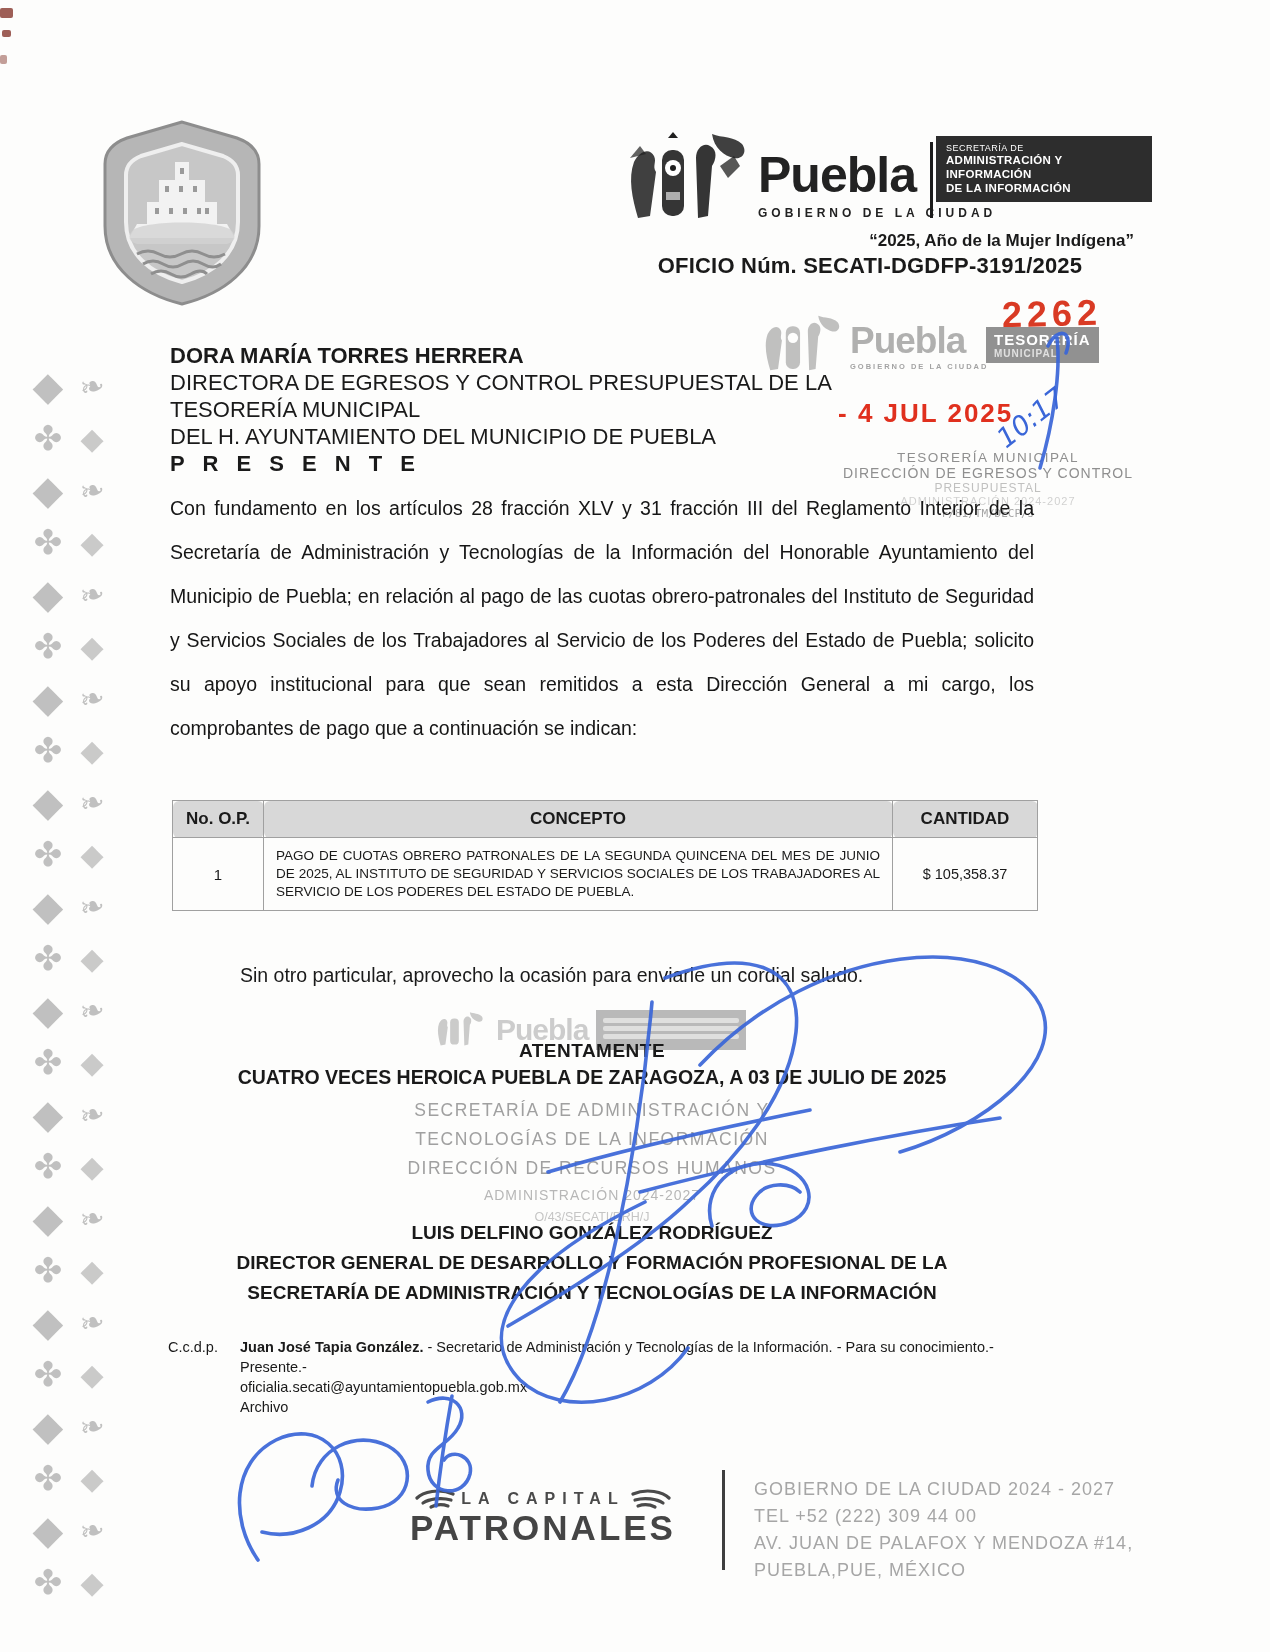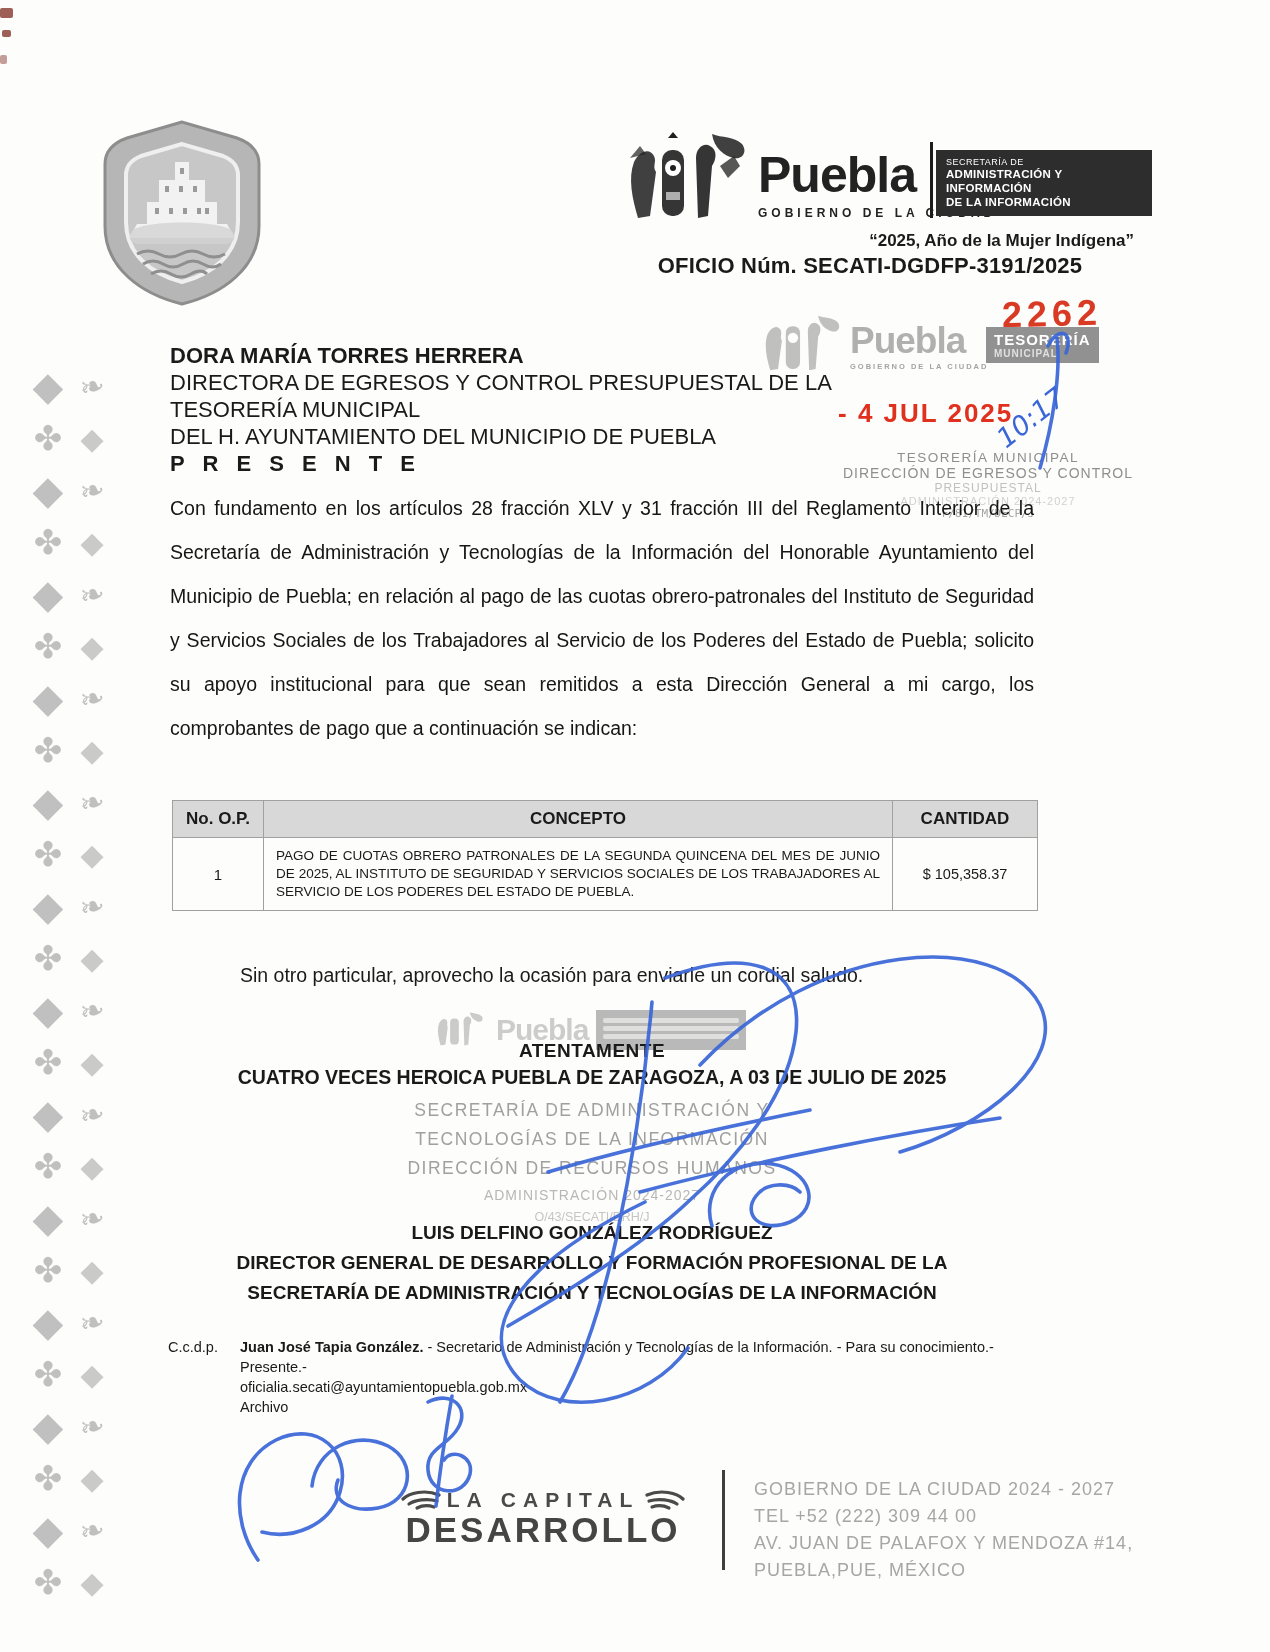--- a/index.html
+++ b/index.html
@@ -42,42 +42,42 @@
   .hand-time{font-family:"DejaVu Sans",sans-serif;font-style:italic;font-size:27px;color:#3a66d8;transform:rotate(-38deg);}
 
   .addr{font-size:22px;line-height:27px;}
   .addr .nm{font-weight:700;}
   .addr .pres{font-weight:700;letter-spacing:6px;}
 
   .bodytxt{width:864px;font-size:19.5px;line-height:44px;text-align:justify;color:#161616;}
 
   table.optable{border-collapse:collapse;width:866px;}
   table.optable th,table.optable td{border:1.5px solid #a0a0a0;}
-  table.optable th{background:#d8d8d8;font-size:17px;font-weight:700;padding:8px 6px;}
+  table.optable th{background:#d8d8d8;font-size:17px;font-weight:700;padding:8px 6px;border-radius:6px;}
   th.c-no{width:78px;}
   th.c-cant{width:132px;}
   td.c-no{font-size:15px;text-align:center;}
   td.c-conc{font-size:13.5px;text-align:justify;padding:9px 12px;line-height:18px;}
   td.c-cant{font-size:14.5px;text-align:center;}
 
   .farewell{font-size:19.5px;}
   .center-col{text-align:center;}
   .atent{font-weight:700;font-size:19px;letter-spacing:.5px;}
   .dateline{font-weight:700;font-size:19.5px;}
   .gstamp{color:#a0a0a0;}
   .gstamp .g1{font-size:17.5px;letter-spacing:1.5px;line-height:29px;}
   .gstamp .g2{font-size:14px;letter-spacing:1px;opacity:.75;line-height:24px;}
   .gstamp .g3{font-size:12.5px;opacity:.6;line-height:20px;}
   .signer{font-weight:700;font-size:19px;line-height:30px;}
 
   .ccdp{font-size:14.5px;line-height:20px;}
   .ccdp .bold{font-weight:700;}
 
   .cap-logo{color:#4a4a4a;text-align:center;}
-  .cap-l1{font-weight:700;font-size:21px;letter-spacing:7px;display:flex;align-items:center;justify-content:center;gap:6px;}
+  .cap-l1{font-weight:700;font-size:16px;letter-spacing:7px;display:flex;align-items:center;justify-content:center;gap:6px;}
   .cap-l2{font-weight:800;font-size:35px;letter-spacing:3px;color:#454545;margin-top:-2px;}
   .foot-div{width:3px;background:#3f3f3f;}
   .foot-right{font-size:18px;line-height:27px;letter-spacing:1px;color:#a6a6a6;}
 
   .mini-stamp{opacity:.5;display:flex;align-items:center;gap:8px;}
   .mini-brand{font-weight:800;font-size:30px;color:#9d9d9d;letter-spacing:-1px;}
   .mini-box{background:#787878;width:150px;height:40px;padding:5px 7px;box-sizing:border-box;}
   .mini-box i{display:block;height:5px;background:rgba(255,255,255,.55);margin:3px 0;border-radius:2px;}
 
   .edgemark{background:#7d2a20;opacity:.75;border-radius:2px;}
@@ -211,21 +211,21 @@
         <path d="M96 2 c10 4 22 2 30 10 c6 8 0 16 -8 14 c-10 -2 -20 -10 -22 -24 z" opacity=".85"></path>
         <path d="M104 34 l14 -10 l6 10 l-12 12 z" opacity=".75"></path>
       </g>
     </svg>
   </div>
   <div class="abs" style="left:758px;top:146px;">
     <div class="brand-word">Puebla</div>
     <div class="brand-sub">GOBIERNO DE LA CIUDAD</div>
   </div>
   <div class="abs vbar" style="left:930px;top:142px;height:76px;"></div>
-  <div class="abs sec-box" style="left:936px;top:150px;">
+  <div class="abs sec-box" style="left:936px;top:136px;">
     <div class="l1">SECRETARÍA DE</div>
     <div class="l2">ADMINISTRACIÓN Y INFORMACIÓN</div>
     <div class="l3">DE LA INFORMACIÓN</div>
   </div>
   <div class="abs slogan" style="left:640px;top:231px;width:494px;">“2025, Año de la Mujer Indígena”</div>
   <div class="abs oficio" style="left:610px;top:253px;width:520px;">OFICIO Núm. SECATI-DGDFP-3191/2025</div>
 
   <div class="abs folio-num" style="left:1002px;top:293px;">2262</div>
   <div class="abs" style="left:756px;top:312px;opacity:.55;">
     <svg width="92" height="66" viewBox="0 0 142 94">
@@ -340,21 +340,21 @@
       </svg>
       <span>LA CAPITAL</span>
       <svg width="40" height="22" viewBox="0 0 40 22">
         <g stroke="#4a4a4a" stroke-width="3.2" fill="none" stroke-linecap="round">
           <path d="M2 6 C16 0 32 4 38 10"></path>
             <path d="M4 12 C14 9 26 11 32 15"></path>
             <path d="M7 18 C13 16 20 17 24 19"></path>
         </g>
       </svg>
     </div>
-    <div class="cap-l2">DESARROLLO</div>
+    <div class="cap-l2">PATRONALES</div>
   </div>
   <div class="abs foot-div" style="left:722px;top:1470px;height:100px;"></div>
   <div class="abs foot-right" style="left:754px;top:1476px;">
     <div>GOBIERNO DE LA CIUDAD 2024 - 2027</div>
     <div>TEL +52 (222) 309 44 00</div>
     <div>AV. JUAN DE PALAFOX Y MENDOZA #14,</div>
     <div>PUEBLA,PUE, MÉXICO</div>
   </div>
 
   <svg class="abs" style="left:0;top:0;" width="1270" height="1652" viewBox="0 0 1270 1652">

